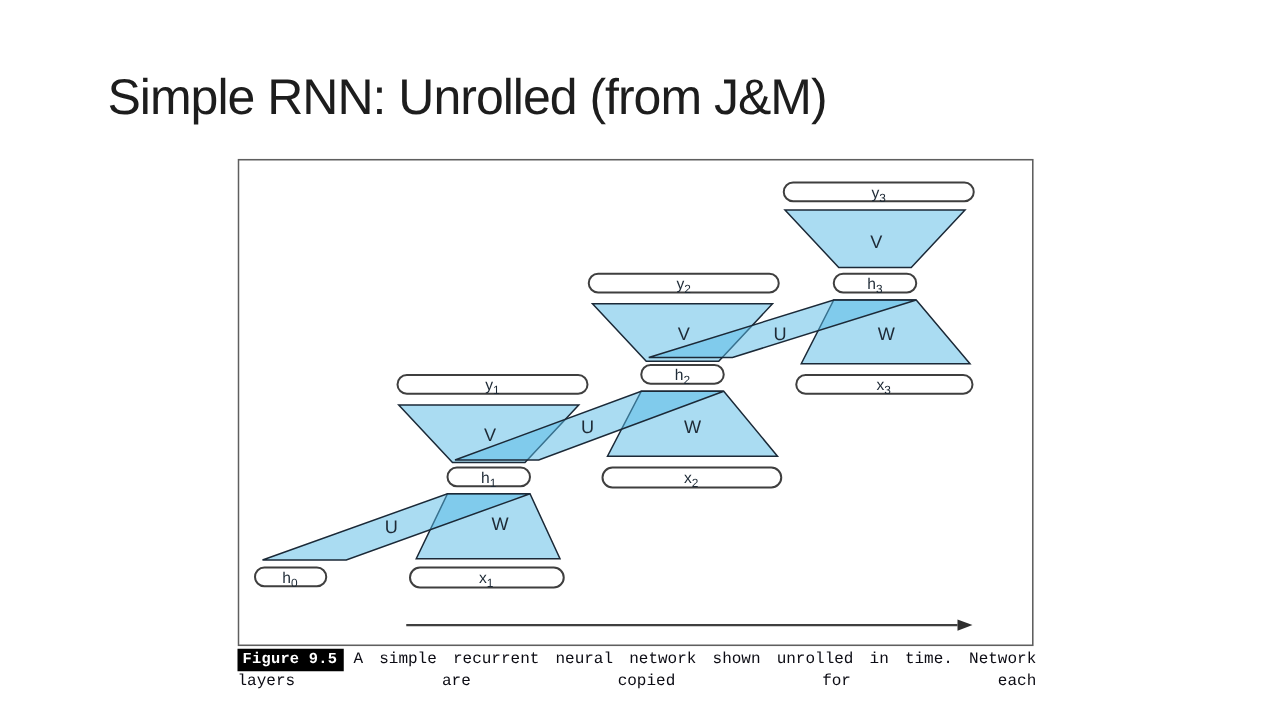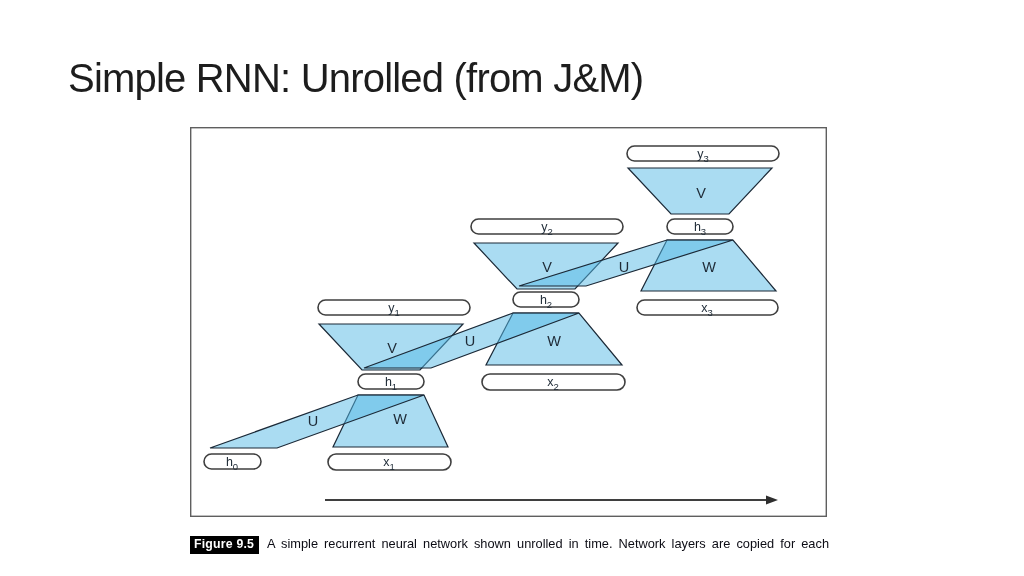--- a/index.html
+++ b/index.html
@@ -1,29 +1,29 @@
 <!DOCTYPE html>
 <html><head>
 <meta charset="utf-8">
 <style>
   html,body{margin:0;padding:0;background:#fff;}
   .slide{
     position:relative;width:1024px;height:576px;background:#ffffff;
     overflow:hidden;font-family:"Liberation Sans",sans-serif;
   }
   .slide-title{
-    position:absolute;left:68px;top:56px;margin:0;
+    position:absolute;left:86px;top:56px;margin:0;
     font-size:40px;font-weight:300;letter-spacing:-0.8px;
     color:#1d1d1d;white-space:nowrap;
     font-family:"Liberation Sans",sans-serif;
   }
   .diagram-svg{position:absolute;left:190px;top:127px;}
   .caption{
-    position:absolute;left:190px;top:536px;width:639px;
-    font-family:Liberation Sans, sans-serif;font-size:12.8px;line-height:16.5px;
+    position:absolute;left:190px;top:519px;width:639px;
+    font-family:Liberation Mono, monospace;font-size:12.8px;line-height:16.5px;
     color:#0c0c14;
   }
   .caption-line1{text-align:justify;text-align-last:justify;}
   .fig-tag{
     display:inline-block;background:#000;color:#fff;font-weight:bold;
     padding:0 5px 1px 4px;margin-right:8px;font-size:12.3px;letter-spacing:0.2px;
   }
   .wvar{font-weight:bold;font-style:italic;}
   .shape{fill:#55b9e5;fill-opacity:0.5;stroke:#1b2937;stroke-width:1.2;}
   .pill{fill:#ffffff;stroke:#3f3f3f;stroke-width:1.6;}

